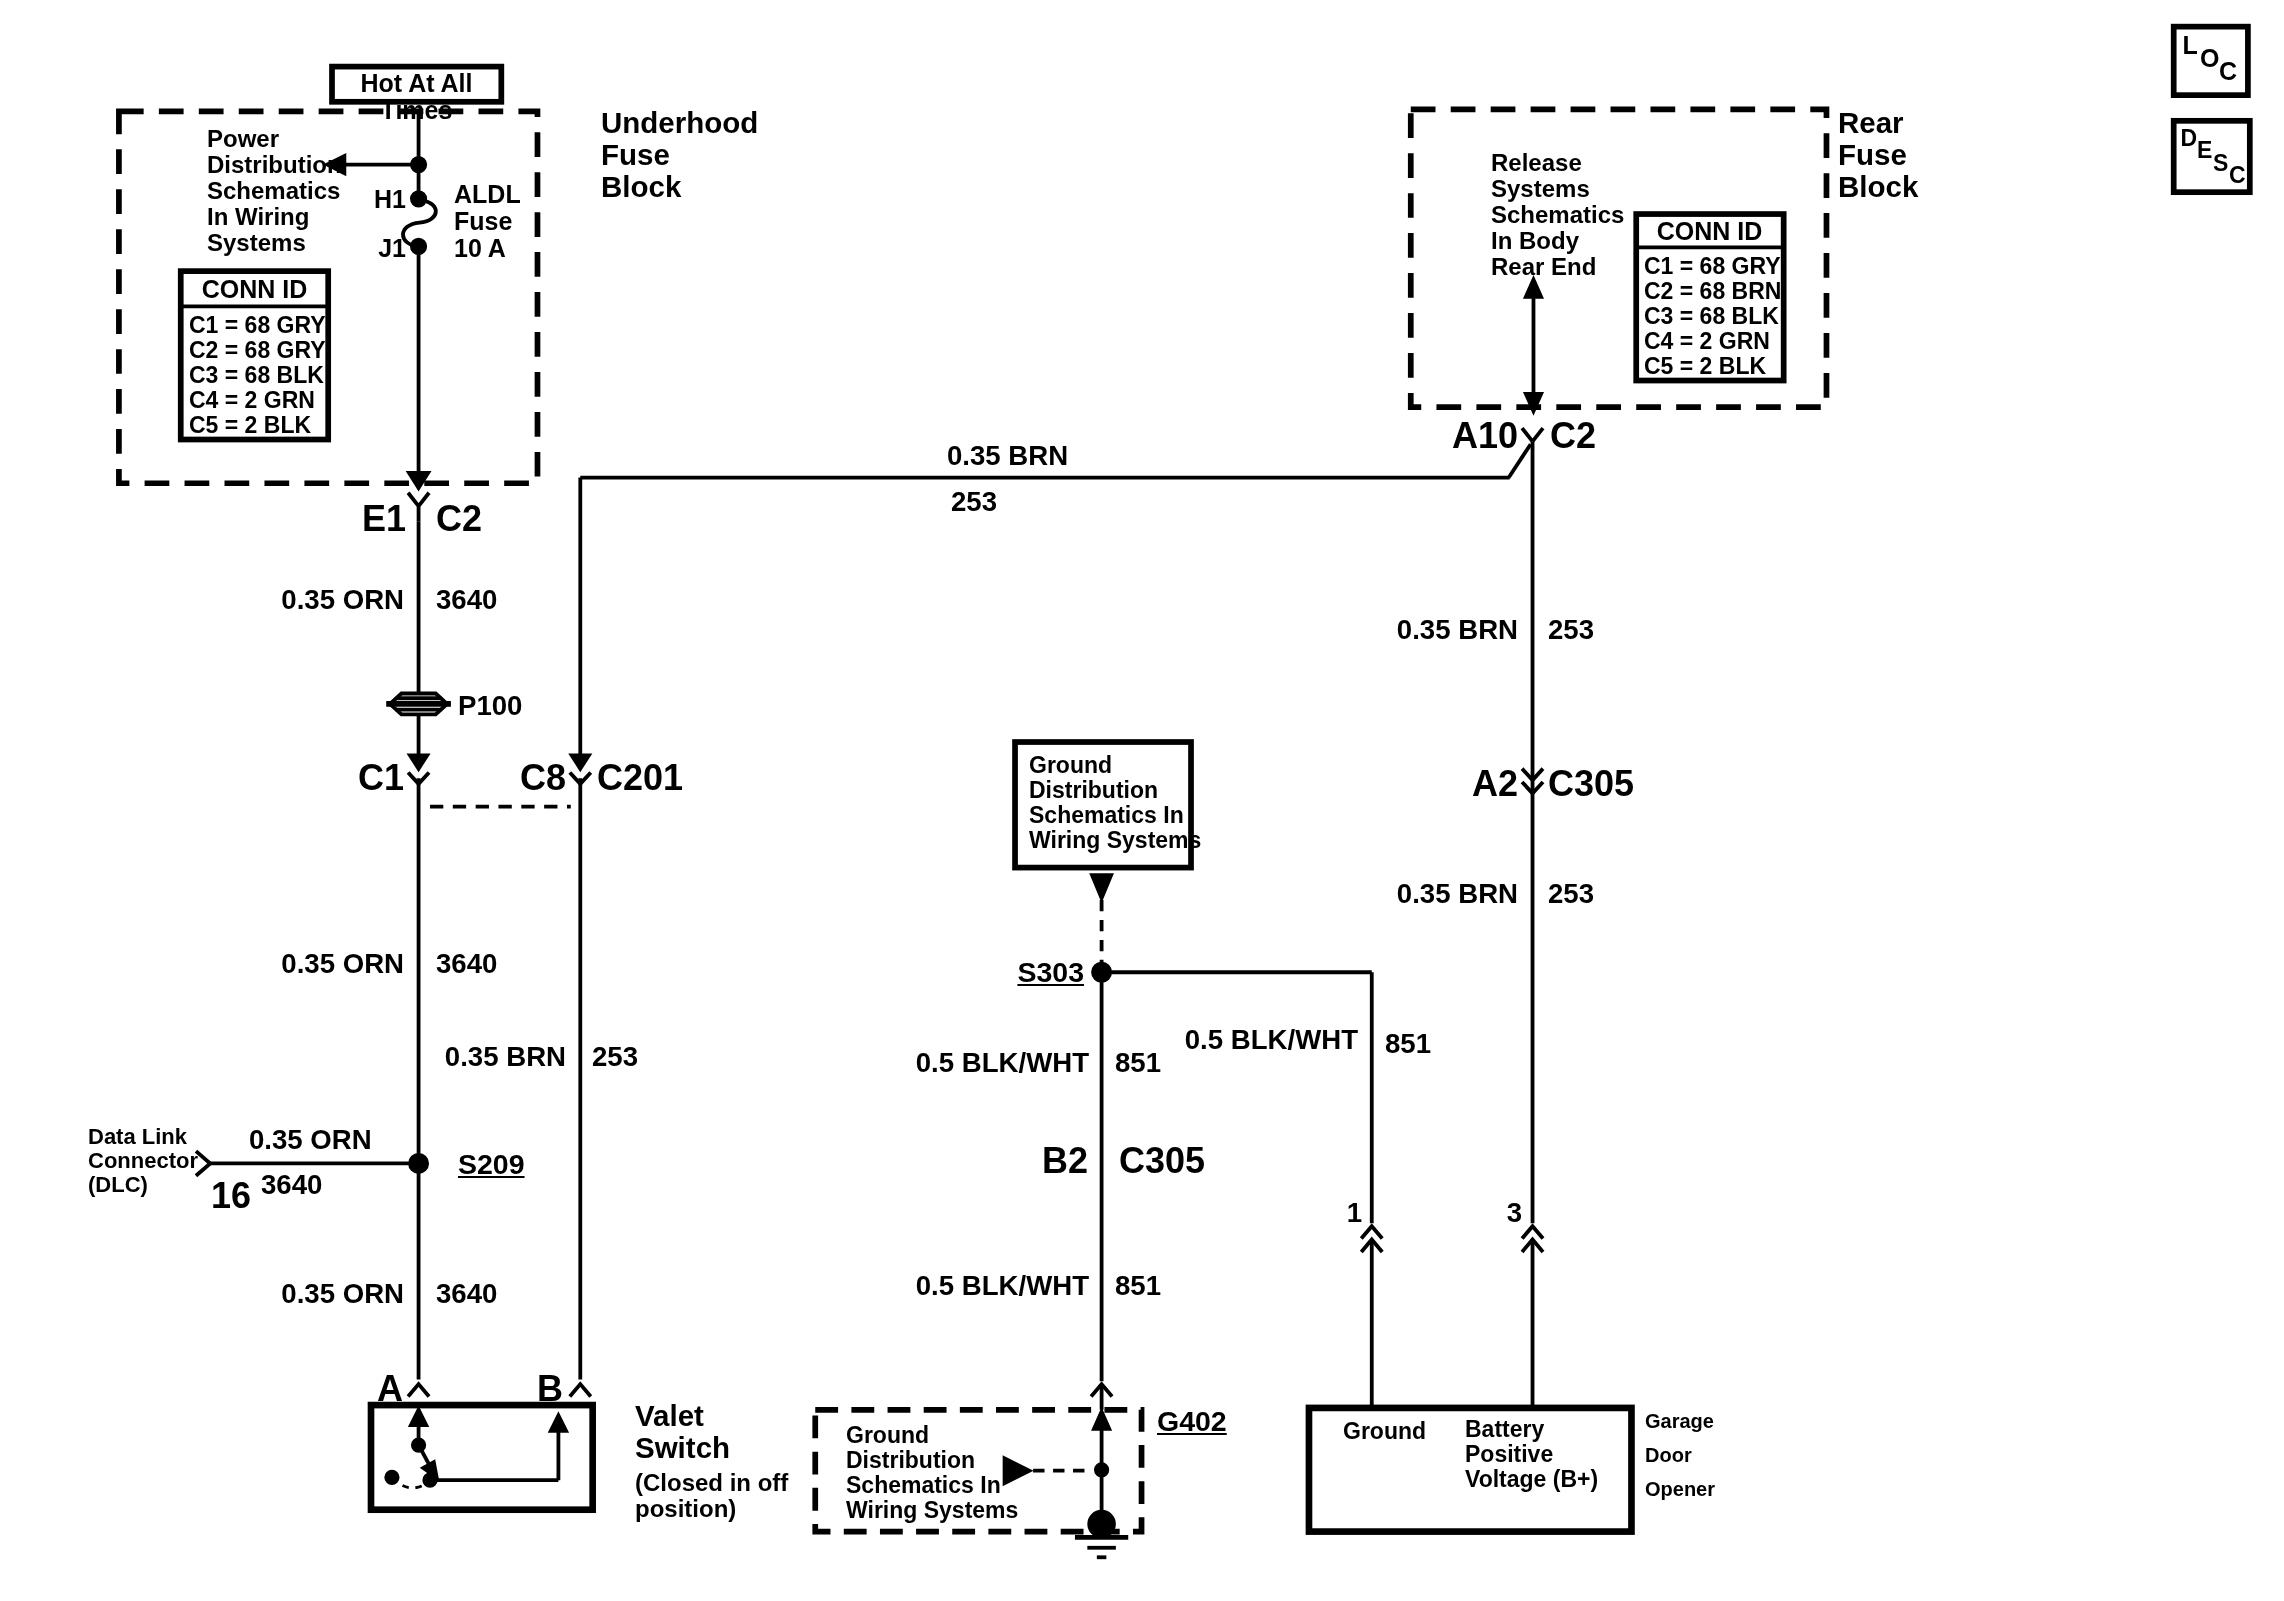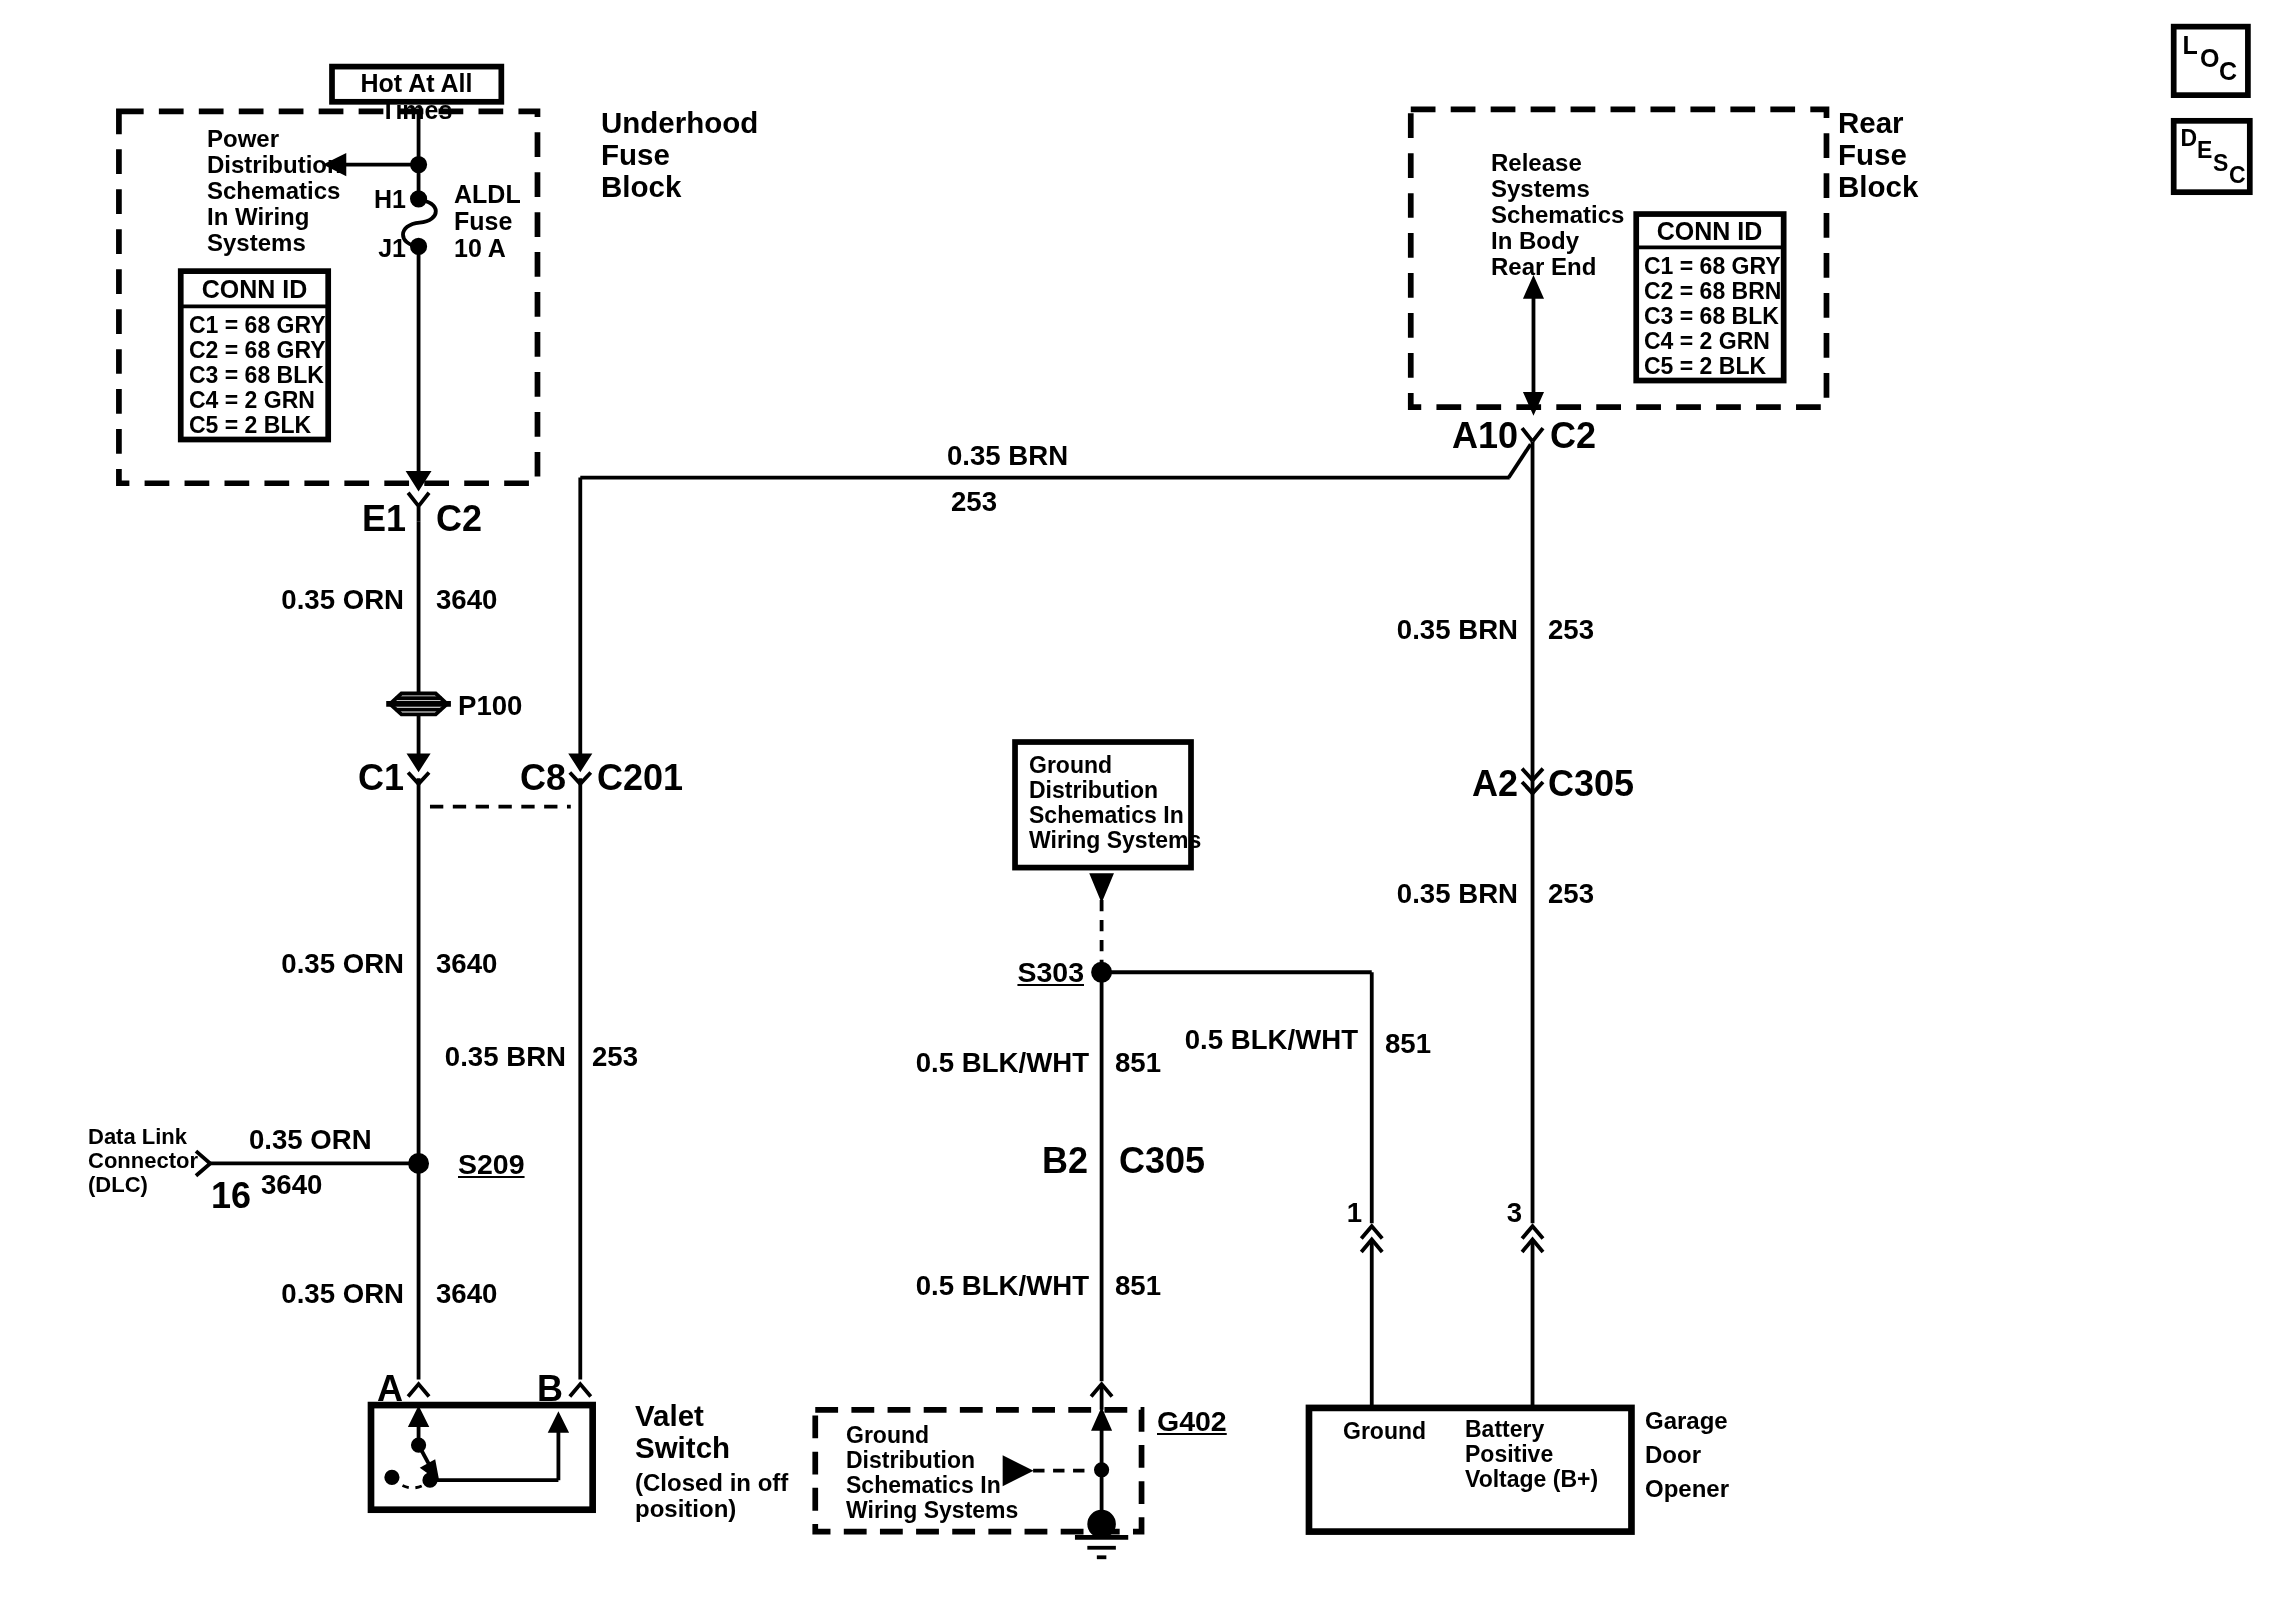--- a/index.html
+++ b/index.html
@@ -272,18 +272,18 @@
 Schematics In
 Wiring Systems</div>
   <div class="lbl s30" style="left:1157px;top:1406px;">G402</div>
 
   <div class="lbl s29 r" style="left:1330px;top:1198px;width:32px;">1</div>
   <div class="lbl s29 r" style="left:1490px;top:1198px;width:32px;">3</div>
   <div class="lbl s24" style="left:1343px;top:1419px;">Ground</div>
   <div class="lbl s24" style="left:1465px;top:1417px;">Battery
 Positive
 Voltage (B+)</div>
-  <div class="lbl" style="left:1645px;top:1404px;font-size:24px;line-height:34px;">Garage
+  <div class="lbl" style="left:1645px;top:1404px;font-size:20px;line-height:34px;">Garage
 Door
 Opener</div>
 
 </div>
 
 
 </body></html>

